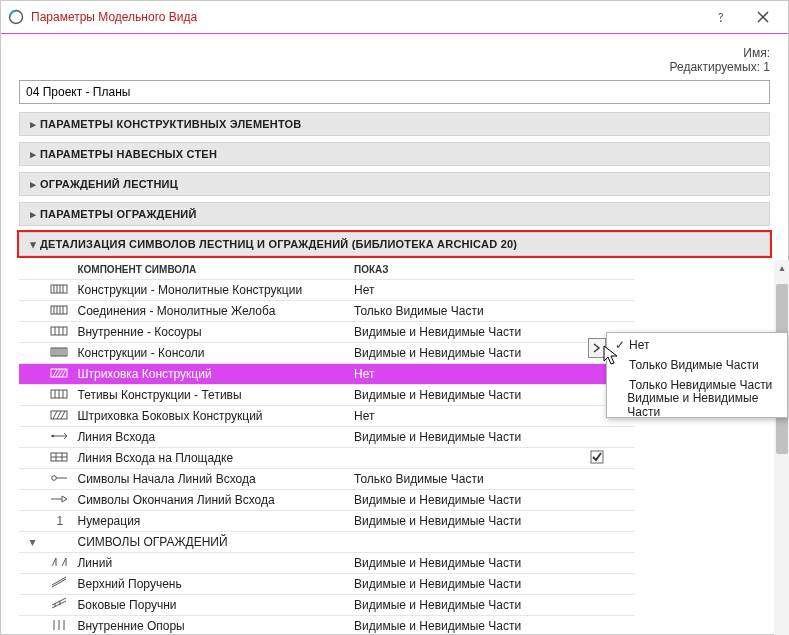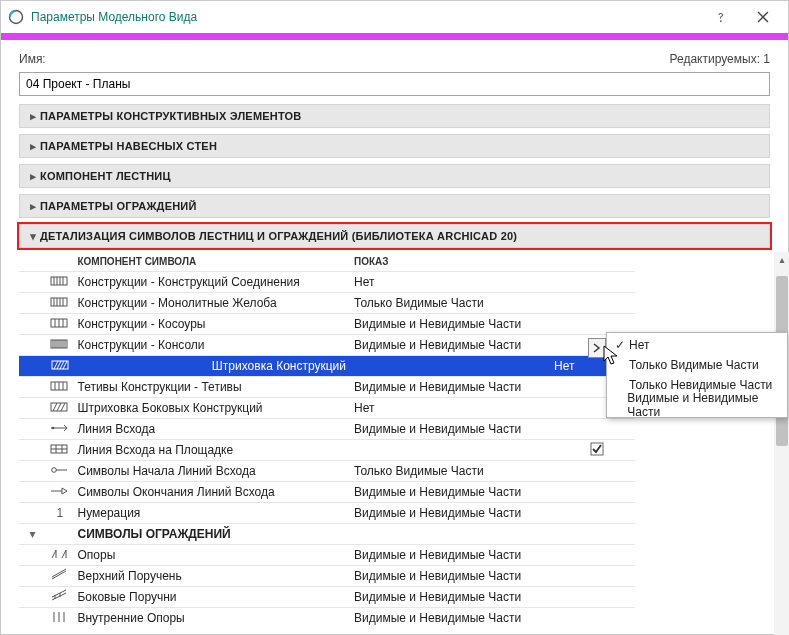--- a/index.html
+++ b/index.html
@@ -21,23 +21,23 @@
     border: 1px solid #c9c9c9;
     background: #ffffff;
     position: relative;
   }
   
   .titlebar {
     height: 32px;
     display: flex;
     align-items: center;
     padding: 0 4px;
-    border-bottom: 7px solid #d946ef;
-    font-size: 12px;
-    color: #0f766e;
+    border-bottom: 1px solid #d946ef;
+    font-size: 12px;
+    color: #b91c1c;
     background: #ffffff;
   }
   .titlebar .icon {
     width: 22px;
     display: flex;
     align-items: center;
     justify-content: center;
   }
   .titlebar .title {
     flex: 1;
@@ -52,20 +52,21 @@
     color: #555;
   }
   
   .labelrow {
     display: flex;
     justify-content: space-between;
     align-items: flex-end;
     padding: 12px 18px 6px 18px;
     font-size: 12px;
     color: #444;
+    flex-direction: column;
   }
   
   .namebox {
     margin: 0 18px 8px 18px;
   }
   .namebox input {
     width: 100%;
     box-sizing: border-box;
     height: 24px;
     border: 1px solid #a5a5a5;
@@ -125,29 +126,28 @@
   table.grid td {
     border-top: 1px solid #e6e6e6;
     padding: 0 4px;
     height: 20px;
     font-size: 12px;
     vertical-align: middle;
     overflow: hidden;
     white-space: nowrap;
   }
   tr.subheader td.name {
-    font-weight: bold;
+    font-weight: normal;
   }
   tr.subheader td {
     border-top: 1px solid #e6e6e6;
   }
   tr.selected td {
-    background: #1d4ed8;
+    background: #d946ef;
     color: #fff;
-    text-align: right;
   }
   tr.selected .symicon path,
   tr.selected .symicon line,
   tr.selected .symicon rect {
     stroke: #fff;
   }
   .symicon {
     display: inline-block;
     vertical-align: middle;
   }
@@ -274,21 +274,21 @@
     <div class="panel-header">
       <span class="arrow">▸</span>
       <span>ПАРАМЕТРЫ КОНСТРУКТИВНЫХ ЭЛЕМЕНТОВ</span>
     </div>
     <div class="panel-header">
       <span class="arrow">▸</span>
       <span>ПАРАМЕТРЫ НАВЕСНЫХ СТЕН</span>
     </div>
     <div class="panel-header">
       <span class="arrow">▸</span>
-      <span>КОМПОНЕНТ ЛЕСТНИЦ</span>
+      <span>ОГРАЖДЕНИЙ ЛЕСТНИЦ</span>
     </div>
     <div class="panel-header">
       <span class="arrow">▸</span>
       <span>ПАРАМЕТРЫ ОГРАЖДЕНИЙ</span>
     </div>
     <div class="panel-header highlighted">
       <span class="arrow">▾</span>
       <span>ДЕТАЛИЗАЦИЯ СИМВОЛОВ ЛЕСТНИЦ И ОГРАЖДЕНИЙ (БИБЛИОТЕКА ARCHICAD 20)</span>
     </div>
 
@@ -316,50 +316,50 @@
 
           <tr>
             <td></td>
             <td><span class="symicon"><svg width="18" height="14" viewBox="0 0 18 14">
                     <rect x="1" y="3" width="16" height="8" fill="none" stroke="#555"></rect>
                     <line x1="4" y1="3" x2="4" y2="11" stroke="#555"></line>
                     <line x1="7" y1="3" x2="7" y2="11" stroke="#555"></line>
                     <line x1="10" y1="3" x2="10" y2="11" stroke="#555"></line>
                     <line x1="13" y1="3" x2="13" y2="11" stroke="#555"></line>
                   </svg></span></td>
-            <td class="name">Конструкции - Конструкций Соединения</td>
+            <td class="name">Конструкции - Монолитные Конструкции</td>
             <td>Нет</td>
             <td></td>
               <td></td>
           </tr>
 
           <tr>
             <td></td>
             <td><span class="symicon"><svg width="18" height="14" viewBox="0 0 18 14">
                     <rect x="1" y="3" width="16" height="8" fill="none" stroke="#555"></rect>
                     <line x1="4" y1="3" x2="4" y2="11" stroke="#555"></line>
                     <line x1="7" y1="3" x2="7" y2="11" stroke="#555"></line>
                     <line x1="10" y1="3" x2="10" y2="11" stroke="#555"></line>
                     <line x1="13" y1="3" x2="13" y2="11" stroke="#555"></line>
                   </svg></span></td>
-            <td class="name">Конструкции - Монолитные Желоба</td>
+            <td class="name">Соединения - Монолитные Желоба</td>
             <td>Только Видимые Части</td>
             <td></td>
               <td></td>
           </tr>
 
           <tr>
             <td></td>
             <td><span class="symicon"><svg width="18" height="14" viewBox="0 0 18 14">
                     <rect x="1" y="3" width="16" height="8" fill="none" stroke="#555"></rect>
                     <line x1="5" y1="3" x2="5" y2="11" stroke="#555"></line>
                     <line x1="9" y1="3" x2="9" y2="11" stroke="#555"></line>
                     <line x1="13" y1="3" x2="13" y2="11" stroke="#555"></line>
                   </svg></span></td>
-            <td class="name">Конструкции - Косоуры</td>
+            <td class="name">Внутренние - Косоуры</td>
             <td>Видимые и Невидимые Части</td>
             <td></td>
               <td></td>
           </tr>
 
           <tr>
             <td></td>
             <td><span class="symicon"><svg width="18" height="14" viewBox="0 0 18 14">
                     <rect x="1" y="3" width="16" height="8" fill="none" stroke="#555"></rect>
                     <line x1="3" y1="3" x2="3" y2="11" stroke="#555"></line>
@@ -489,21 +489,21 @@
             <td></td>
               <td></td>
               <td></td>
           </tr>
 
           <tr>
             <td></td>
             <td><span class="symicon"><svg width="18" height="14" viewBox="0 0 18 14">
                     <path d="M2 11 L6 3 L6 11 M12 11 L16 3 L16 11" fill="none" stroke="#555"></path>
                   </svg></span></td>
-            <td class="name">Опоры</td>
+            <td class="name">Линий</td>
             <td>Видимые и Невидимые Части</td>
             <td></td>
               <td></td>
           </tr>
           <tr>
             <td></td>
             <td><span class="symicon"><svg width="18" height="14" viewBox="0 0 18 14">
                     <path d="M2 11 L16 3" stroke="#555"></path>
                     <path d="M2 9 L16 1" stroke="#555"></path>
                   </svg></span></td>

